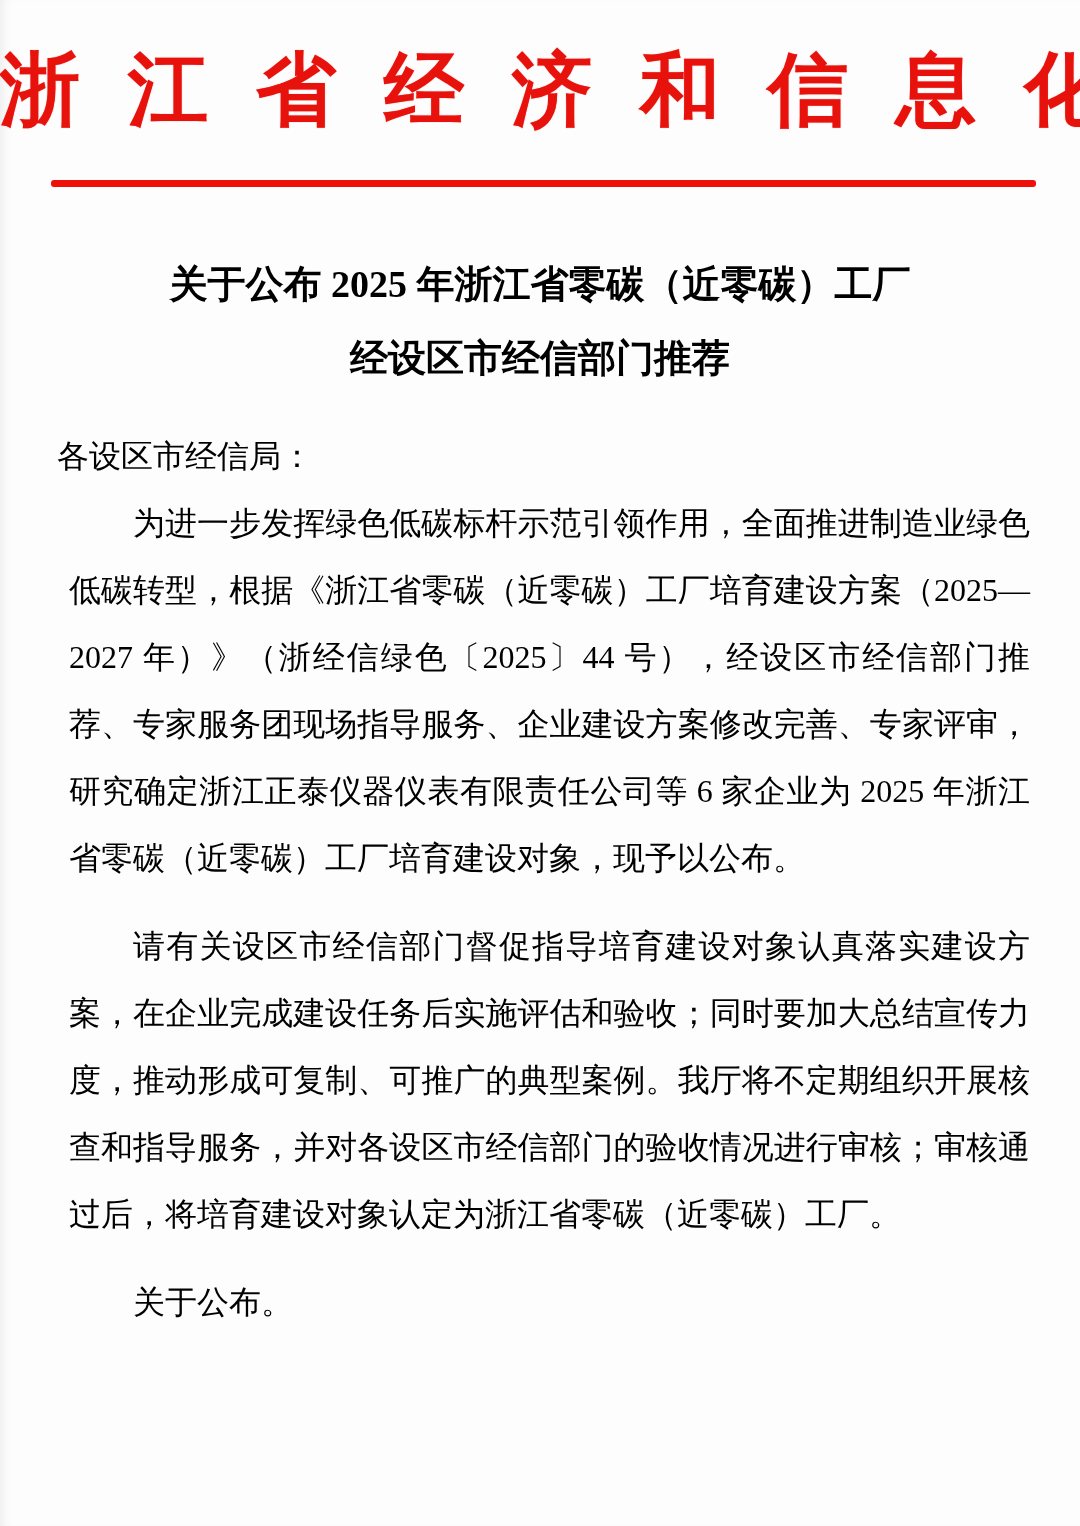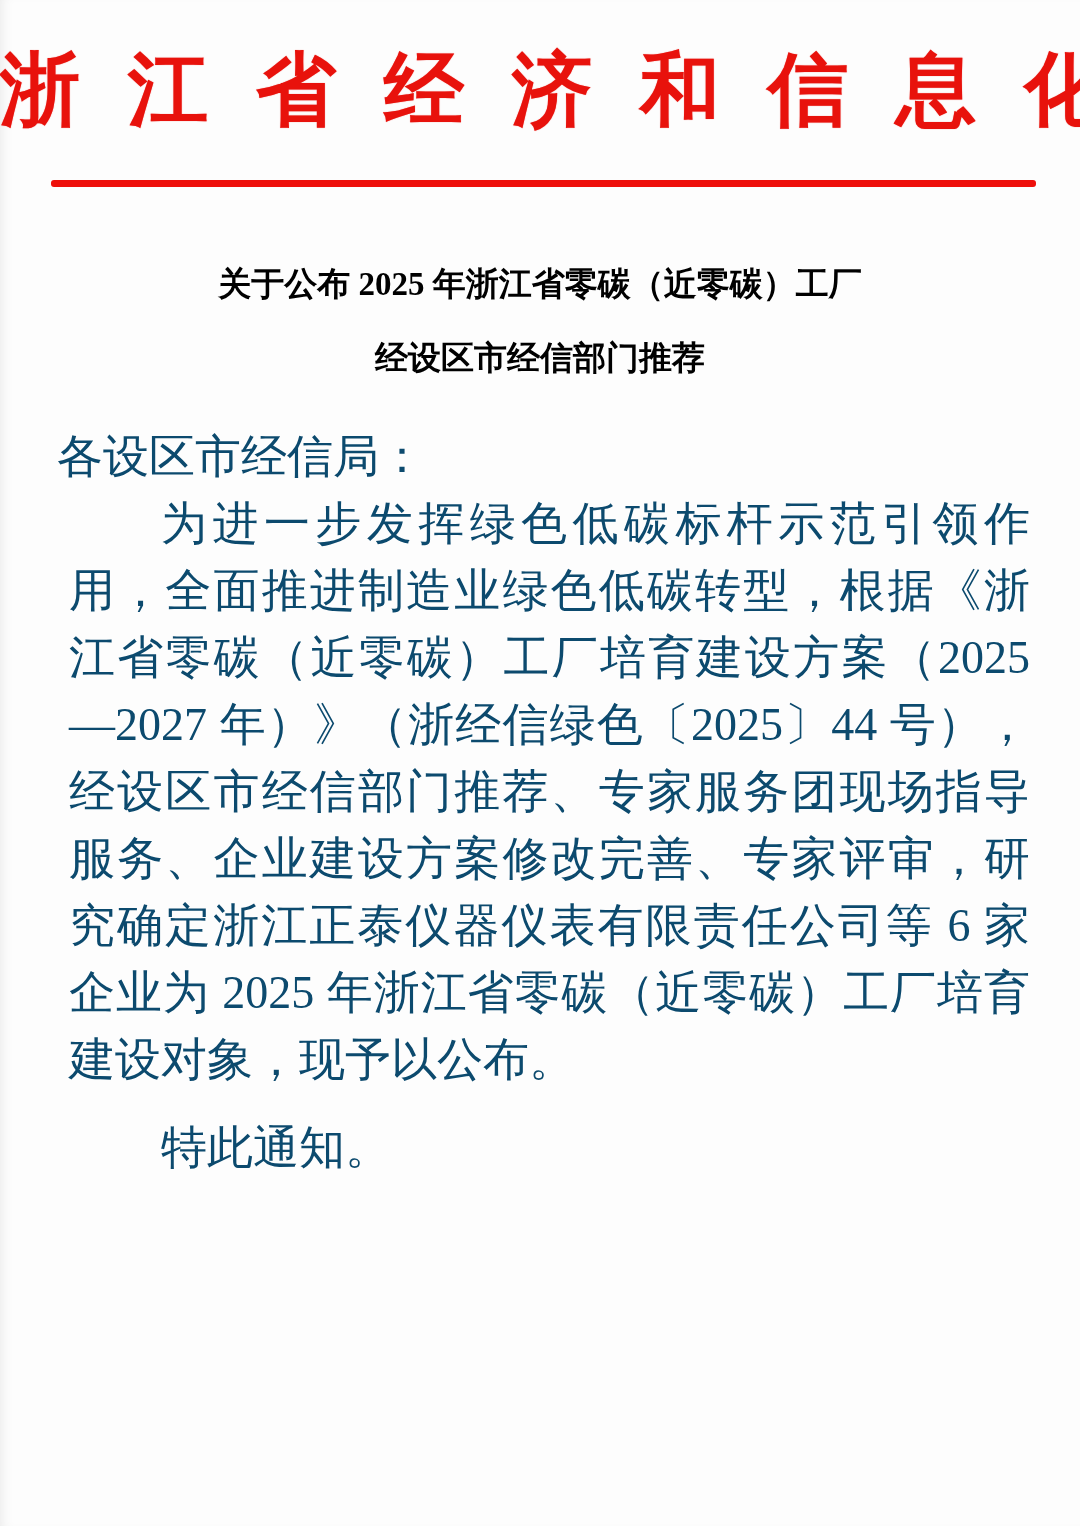--- a/index.html
+++ b/index.html
@@ -45,33 +45,33 @@
     height: 7px;
     background: #ee100b;
     margin: 44px 44px 0 51px;
     border-radius: 3px;
   }
 
   
   .notice-title {
     margin: 60px 40px 0 40px;
     text-align: center;
-    font-size: 33px;
+    font-size: 38px;
     font-weight: bold;
     line-height: 74px;
     color: #000000;
   }
 
   
   .doc-body {
     margin: 28px 50px 0 57px;
-    font-size: 46px;
+    font-size: 32px;
     line-height: 67px;
     text-align: justify;
-    color: #0c4a6e;
+    color: #000000;
   }
 
   .salutation {
     text-indent: 0;
   }
 
   .para {
     text-indent: 2em;
     margin-top: 21px;
     margin-left: 12px;
@@ -95,18 +95,19 @@
     <h2 class="notice-title">
       <span>关于公布 2025 年浙江省零碳（近零碳）工厂</span><br>
       <span>经设区市经信部门推荐</span>
     </h2>
 
     <div class="doc-body">
       <p class="salutation">各设区市经信局：</p>
 
       <p class="para">为进一步发挥绿色低碳标杆示范引领作用，全面推进制造业绿色低碳转型，根据《浙江省零碳（近零碳）工厂培育建设方案（2025—2027 年）》（浙经信绿色〔2025〕44 号），经设区市经信部门推荐、专家服务团现场指导服务、企业建设方案修改完善、专家评审，研究确定浙江正泰仪器仪表有限责任公司等 6 家企业为 2025 年浙江省零碳（近零碳）工厂培育建设对象，现予以公布。</p>
 
+      <p class="para">请有关设区市经信部门督促指导培育建设对象认真落实建设方案，在企业完成建设任务后实施评估和验收；同时要加大总结宣传力度，推动形成可复制、可推广的典型案例。我厅将不定期组织开展核查和指导服务，并对各设区市经信部门的验收情况进行审核；审核通过后，将培育建设对象认定为浙江省零碳（近零碳）工厂。</p>
 
-      <p class="para">特此通知。</p>
+      <p class="para">关于公布。</p>
     </div>
   </main>
 
 </div>
 
 </body></html>

